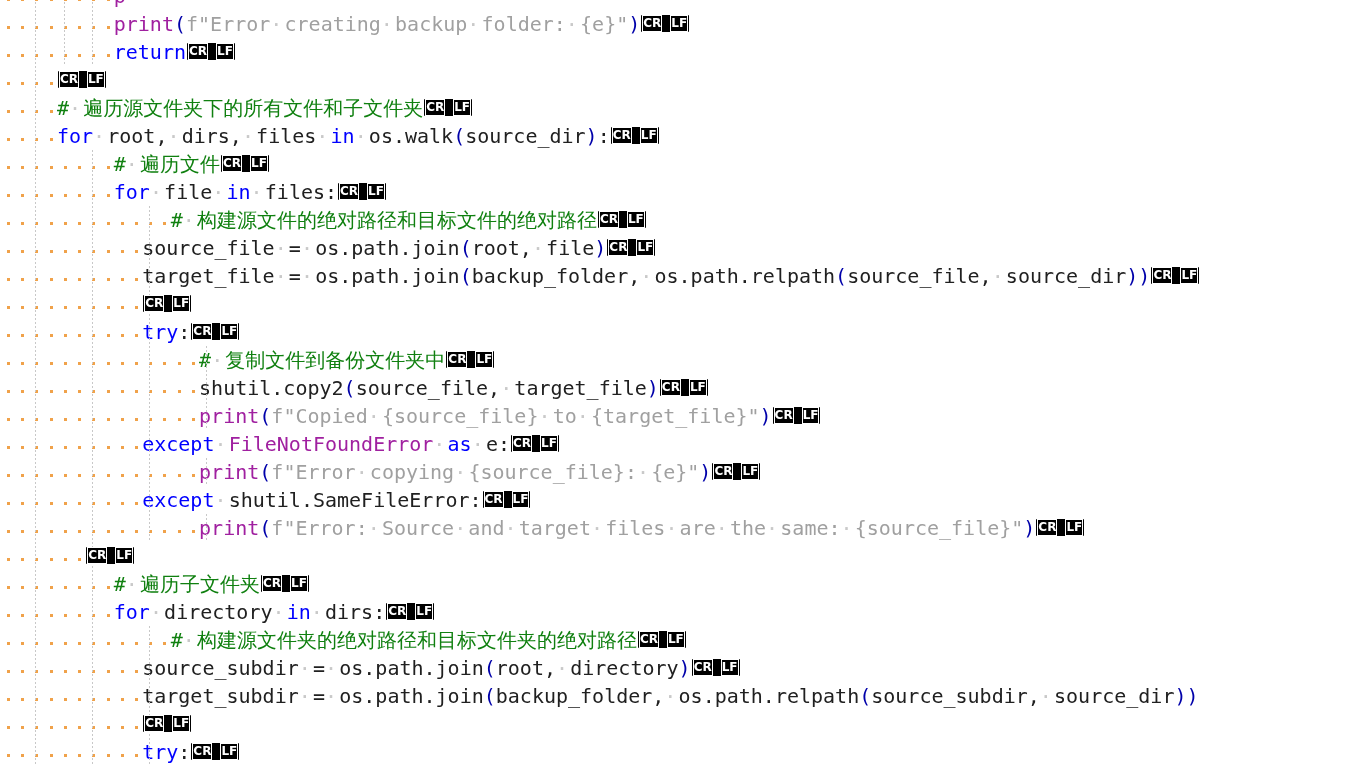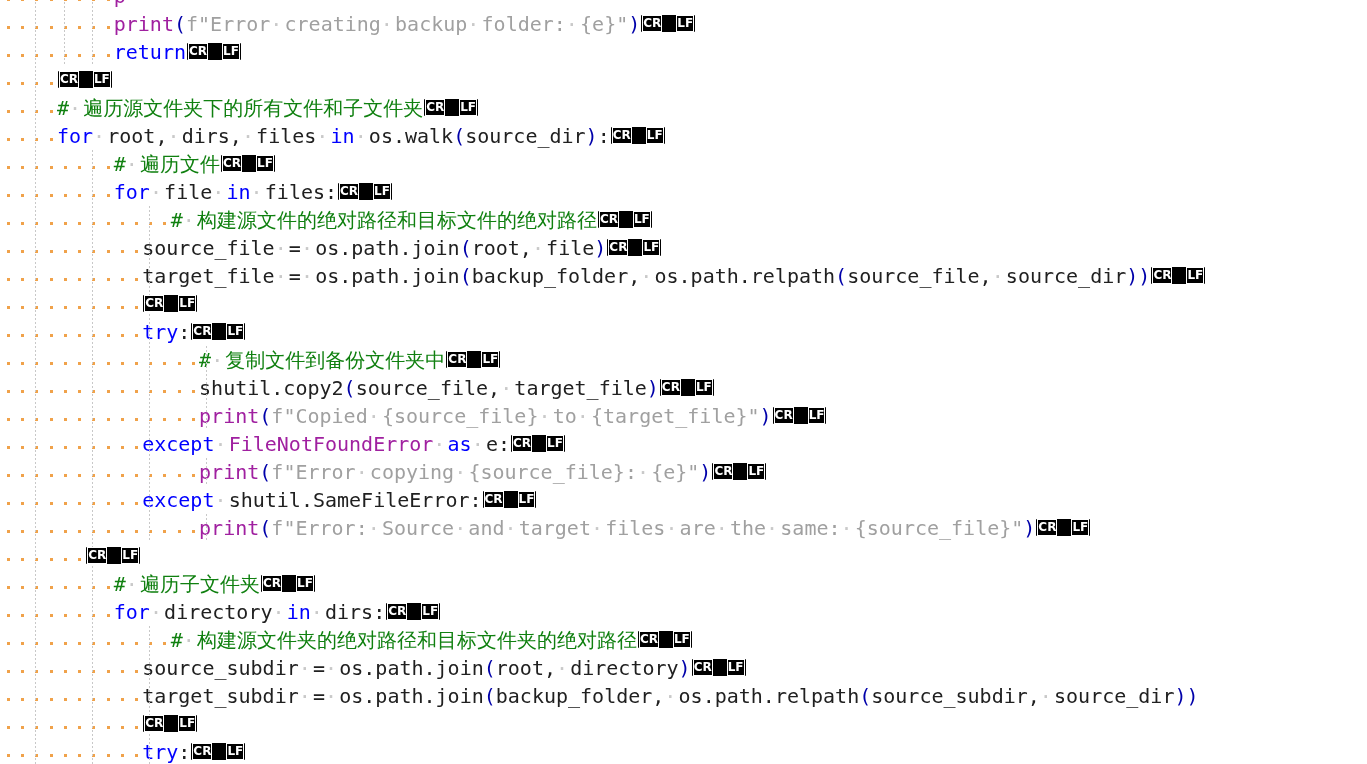--- a/index.html
+++ b/index.html
@@ -99,21 +99,21 @@
     font-family: "DejaVu Sans", "Liberation Sans", sans-serif;
     font-weight: 700;
     font-size: 12px;
     line-height: 17px;
     color: #ffffff;
     letter-spacing: 0px;
     padding: 0 1px;
     vertical-align: top;
   }
   .crlf b + b {
-    margin-left: 14px;
+    margin-left: 8px;
     box-shadow: -1px 0 0 0 #000;
   }
   .crlf b::before {
     content: "";
   }
   .crlf-cr, .crlf-lf {
     position: relative;
   }
   
   .crlf-cr { outline: 1px solid #ffffff; outline-offset: -1px; }

